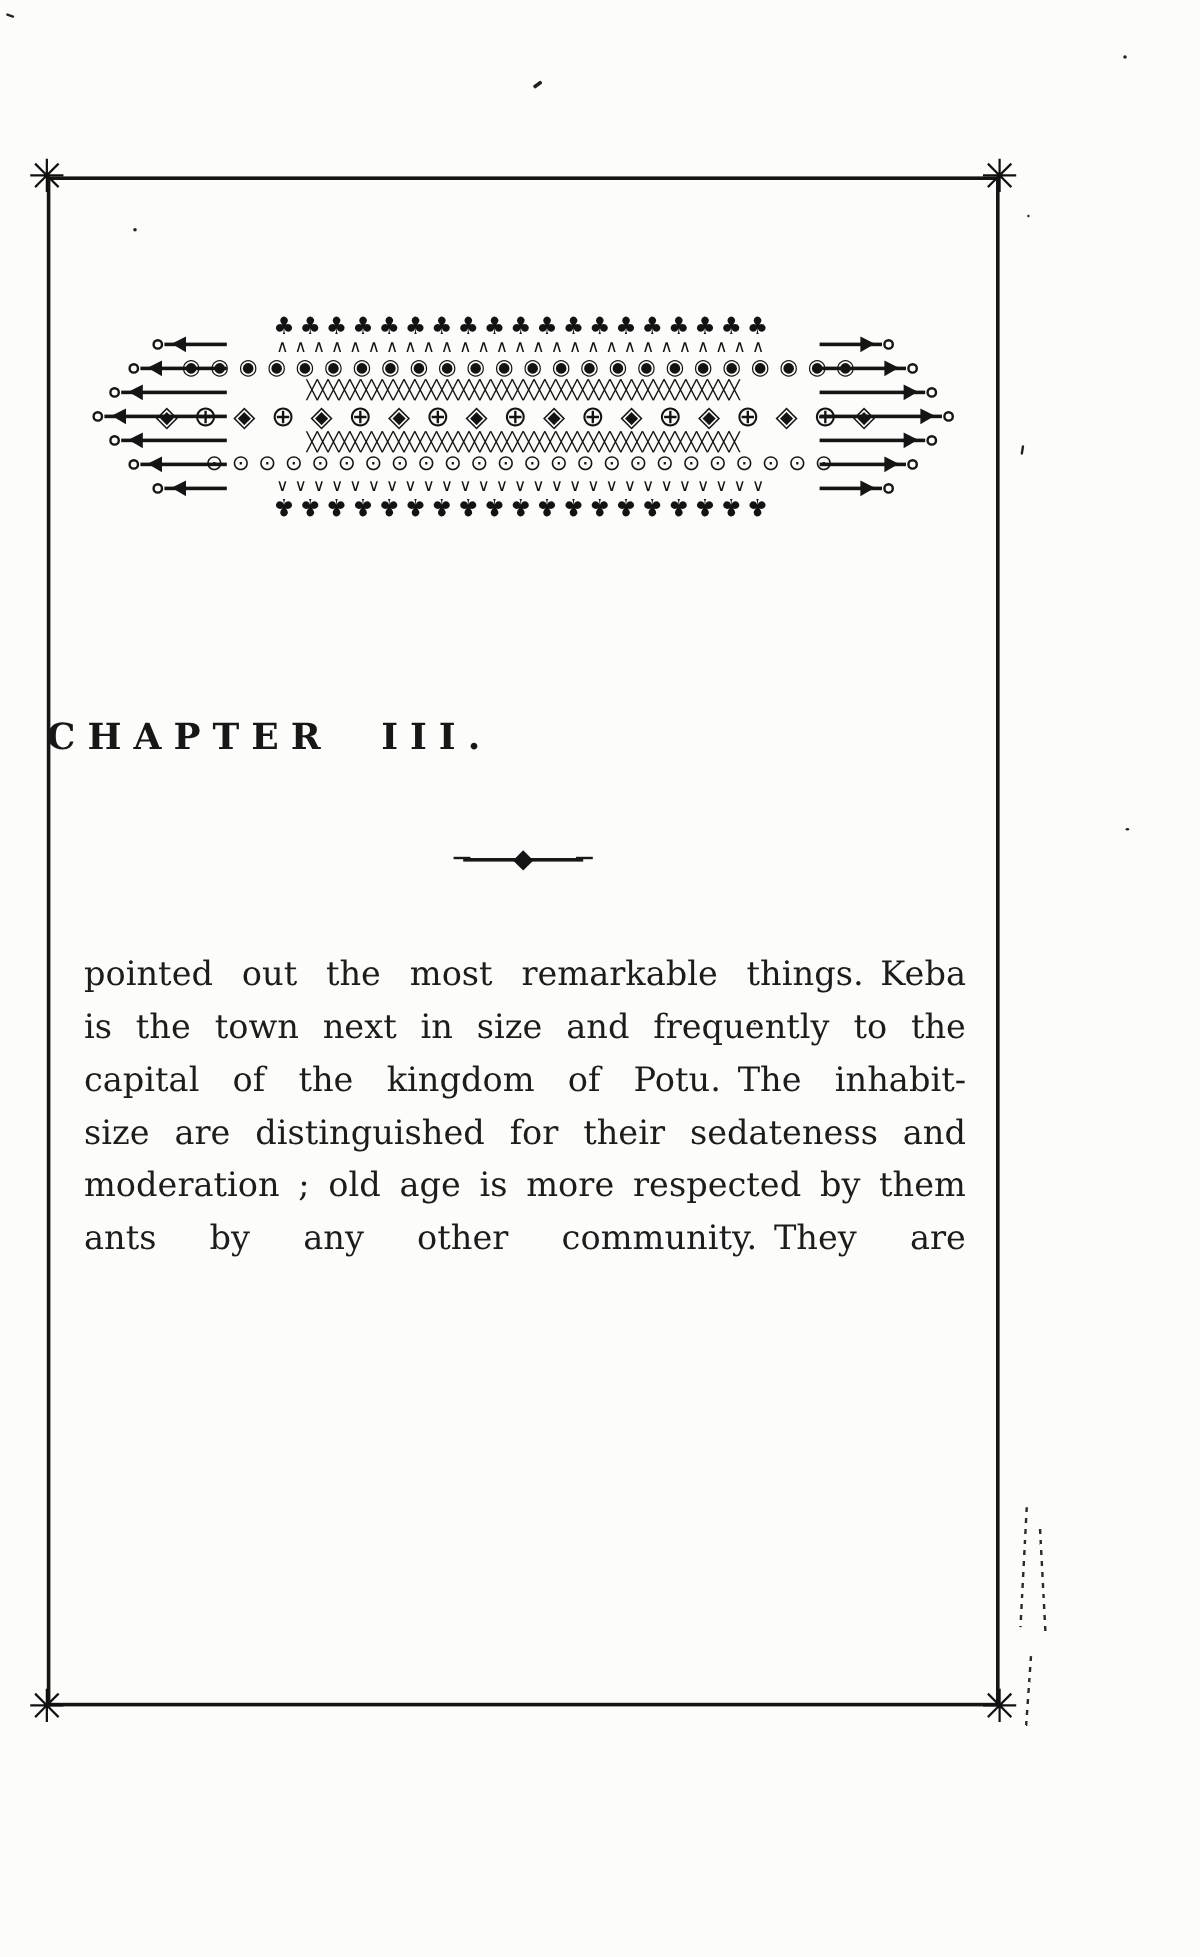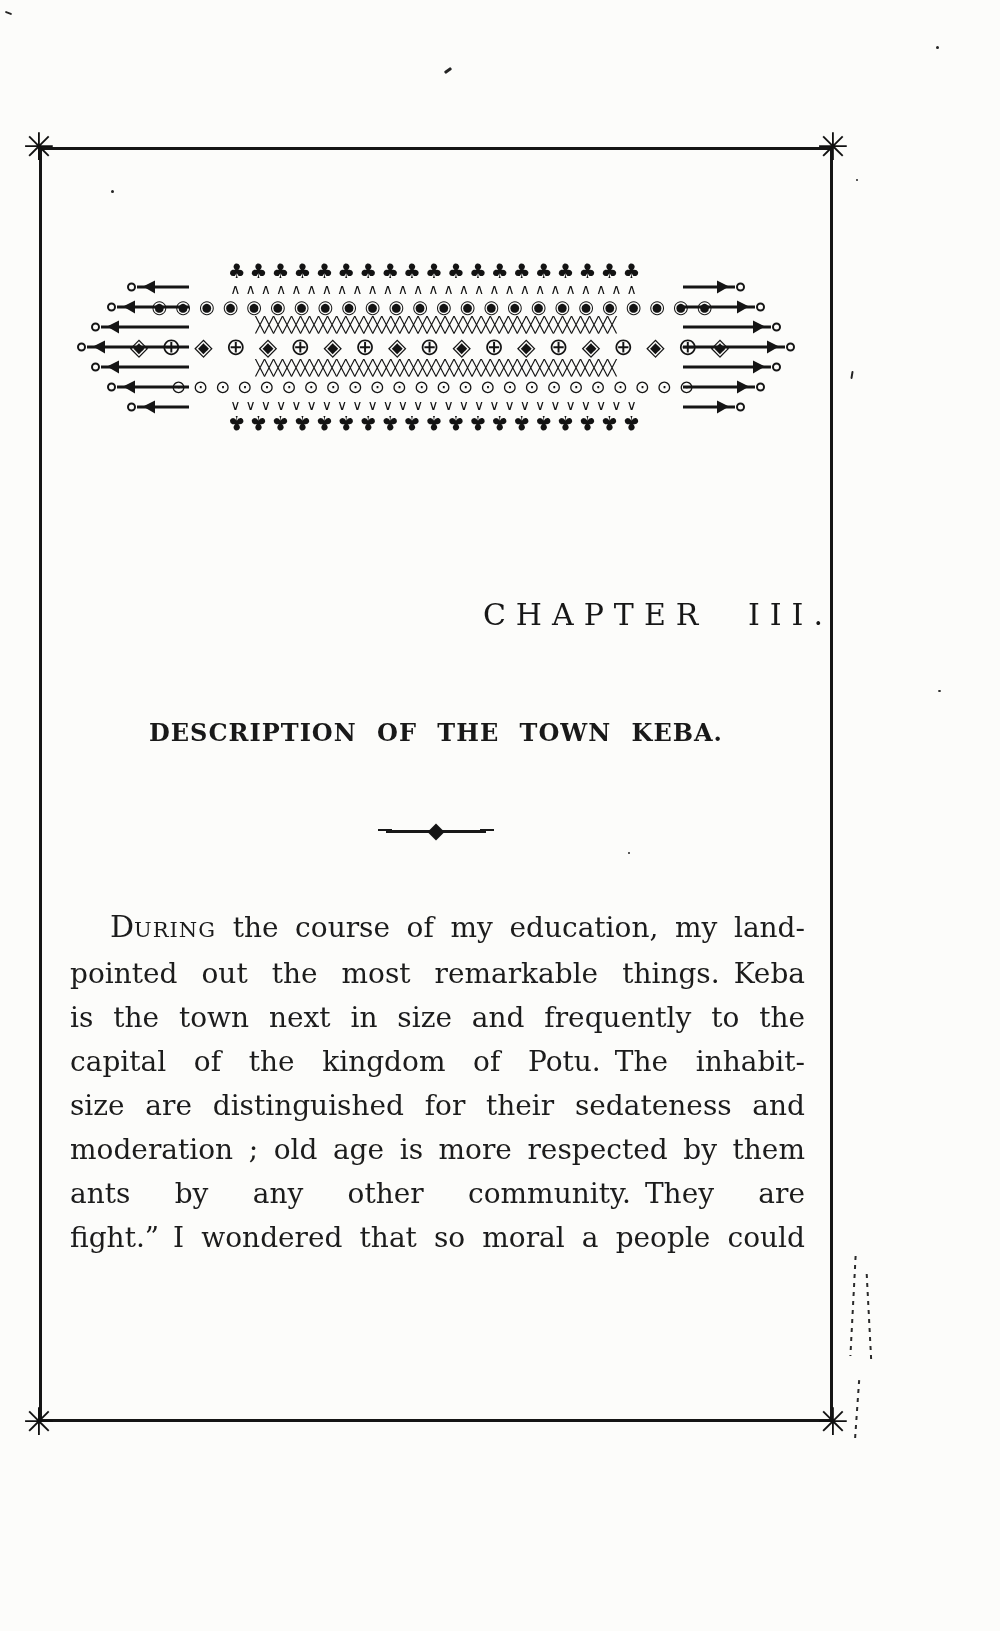--- a/index.html
+++ b/index.html
@@ -61,24 +61,23 @@
   .fringe.right .spear::before { right:-10px; }
   .spear::after { 
     content:""; position:absolute; top:-5px; width:0; height:0;
     border-top:6px solid transparent; border-bottom:7px solid transparent;
   }
   .fringe.left  .spear::after { left:6px;  border-right:12px solid #151515; }
   .fringe.right .spear::after { right:6px; border-left:12px solid #151515; }
 
   
   .chapter {
-    margin-top:163px; text-align:right; font-weight:normal;
+    margin-top:163px; text-align:left; font-weight:bold;
     font-size:30px; line-height:32px; letter-spacing:10px; word-spacing:20px;
     color:#171717;
-    padding-left:48px;
   }
   .subtitle {
     margin-top:89px; text-align:center; font-weight:bold;
     font-size:24px; line-height:26px; letter-spacing:1px; word-spacing:11px;
     color:#191919;
   }
   .divider { position:relative; width:100px; height:3px; background:#181818; margin:84px auto 0; }
   .divider .diamond {
     position:absolute; left:50%; top:50%; width:12px; height:12px;
     background:#141414; transform:translate(-50%,-50%) rotate(45deg);
@@ -157,35 +156,32 @@
         <div class="spear sp3"></div>
         <div class="spear sp4"></div>
         <div class="spear sp5"></div>
         <div class="spear sp6"></div>
         <div class="spear sp7"></div>
       </div>
     </div>
 
     <h1 class="chapter">CHAPTER III.</h1>
 
-    <h2 class="subtitle">DESCRIPTION OF THE TOWN KEBA.</h2>
 
     <div class="divider">
       <span class="diamond"></span>
     </div>
 
     <div class="bodytext">
-      <p class="line first"><span class="dcap">D</span><span class="smallcaps">URING</span><span> the course of my education, my land-</span></p>
       <p class="line">pointed out the most remarkable things. Keba</p>
       <p class="line">is the town next in size and frequently to the</p>
       <p class="line">capital of the kingdom of Potu. The inhabit-</p>
       <p class="line">size are distinguished for their sedateness and</p>
       <p class="line">moderation ; old age is more respected by them</p>
       <p class="line">ants by any other community. They are</p>
-      <p class="line">fight.” I wondered that so moral a people could</p>
     </div>
 
   </div>
 
   <div class="speck a-corner"></div>
   <div class="speck a-tick1"></div>
   <div class="speck a-dot1"></div>
   <div class="speck a-dot2"></div>
   <div class="speck a-dot3"></div>
   <div class="speck a-apos"></div>

